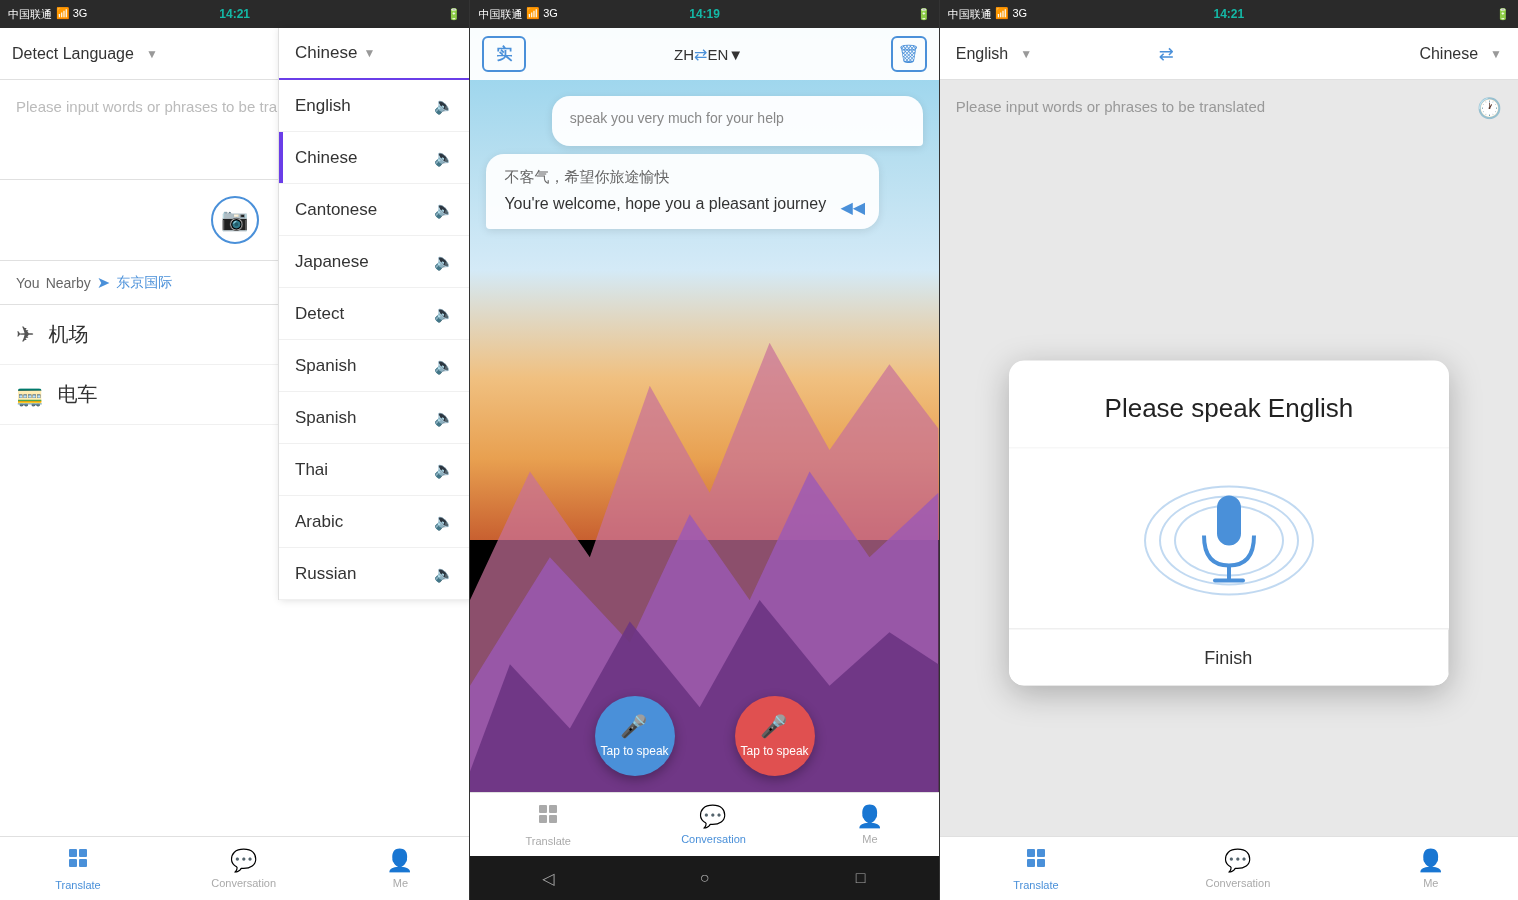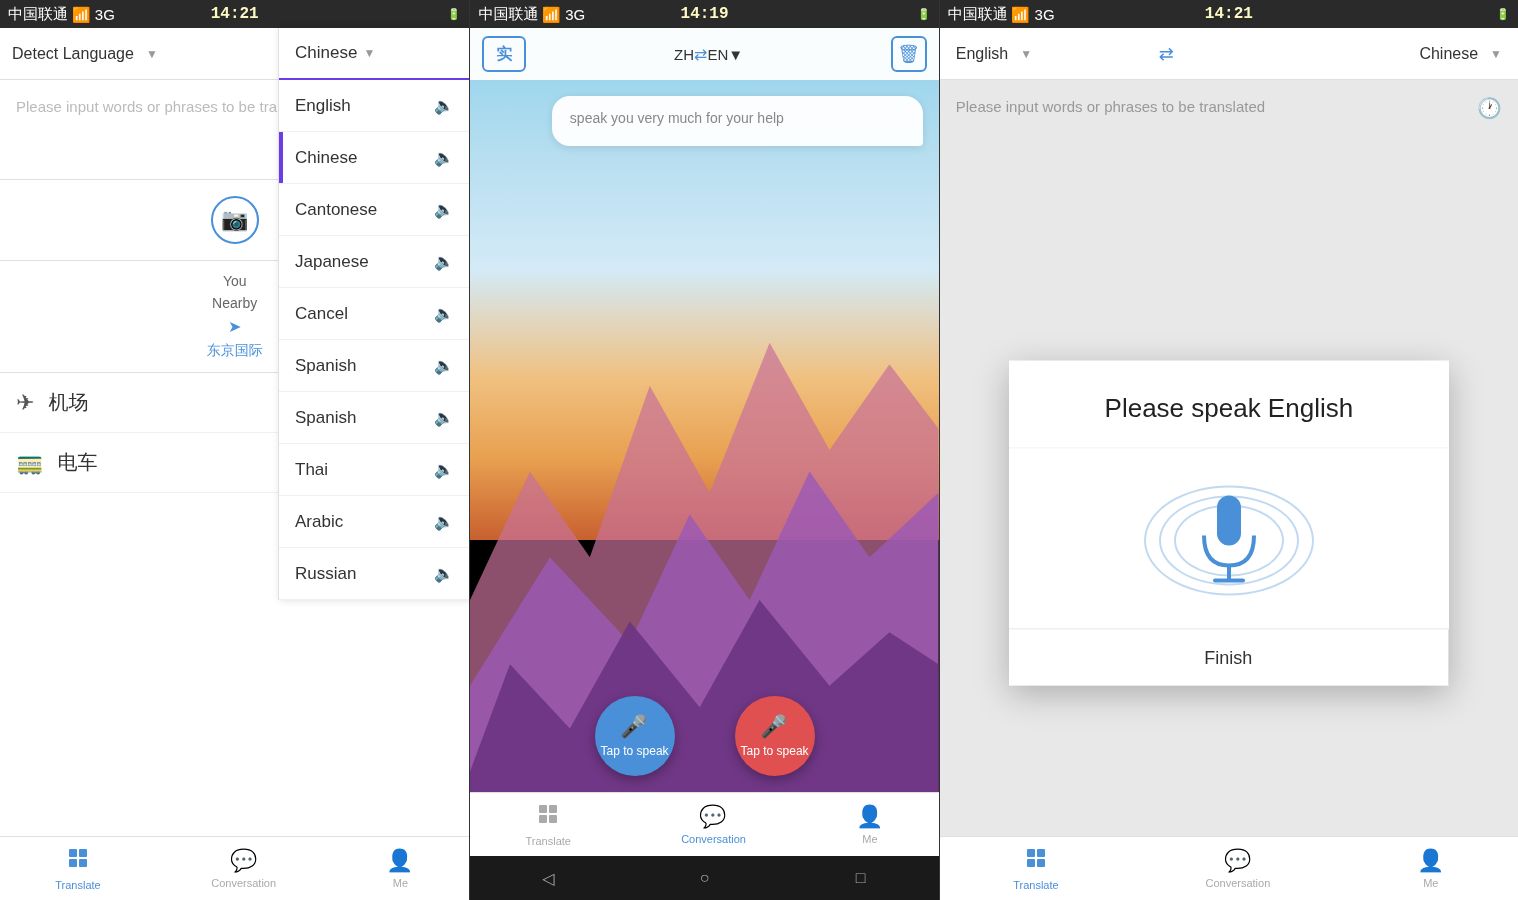--- a/index.html
+++ b/index.html
@@ -26,40 +26,39 @@
       height: 28px;
       background: #2a2a2a;
       display: flex;
       align-items: center;
       justify-content: space-between;
       padding: 0 8px;
       flex-shrink: 0;
     }
     .status-bar-left {
       display: flex;
-      align-items: flex-end;
-      gap: 4px;
-      font-size: 15px;
-      color: #fff;
-    }
-    .status-bar-right {
-      display: flex;
-      align-items: center;
+      align-items: flex-start;
       gap: 4px;
       font-size: 11px;
       color: #fff;
     }
+    .status-bar-right {
+      display: flex;
+      align-items: center;
+      gap: 4px;
+      font-size: 11px;
+      color: #fff;
+    }
     .status-time {
-      font-size: 16px;
+      font-size: 12px;
       font-weight: 600;
-      color: #fef9c3;
+      color: #14b8a6;
       position: absolute;
       left: 50%;
       transform: translateX(-50%);
-      font-family: Liberation Mono, monospace;
     }
 
     
     .panel-1 {
       width: 470px;
       background: #f5f5f5;
     }
 
     .lang-header {
       height: 52px;
@@ -122,21 +121,20 @@
 
     .nearby-section {
       background: #fff;
       padding: 12px 16px;
       display: flex;
       align-items: center;
       gap: 6px;
       font-size: 14px;
       color: #333;
       border-bottom: 1px solid #e0e0e0;
-      flex-direction: column;
     }
     .nearby-label { color: #666; }
     .nearby-arrow { color: #4a90d9; font-size: 16px; }
     .nearby-name { color: #4a90d9; font-size: 14px; font-weight: 500; }
 
     .quick-list {
       background: #fff;
       flex: 1;
     }
     .quick-item {
@@ -461,21 +459,21 @@
     }
 
     
     .voice-dialog {
       position: absolute;
       top: 50%;
       left: 50%;
       transform: translate(-50%, -30%);
       width: 440px;
       background: #fff;
-      border-radius: 0;
+      border-radius: 15px;
       overflow: hidden;
       box-shadow: 0 8px 32px rgba(0,0,0,0.25);
       z-index: 50;
     }
     .voice-dialog-title {
       padding: 32px 24px 24px;
       text-align: center;
       font-size: 26px;
       font-weight: 400;
       color: #222;
@@ -615,21 +613,21 @@
       <span class="dropdown-item-label">Cantonese</span>
       <span class="speaker-icon">🔈</span>
     </div>
 
     <div class="dropdown-item">
       <span class="dropdown-item-label">Japanese</span>
       <span class="speaker-icon">🔈</span>
     </div>
 
     <div class="dropdown-item">
-      <span class="dropdown-item-label">Cancel</span>
+      <span class="dropdown-item-label">Detect</span>
       <span class="speaker-icon">🔈</span>
     </div>
 
     <div class="dropdown-item">
       <span class="dropdown-item-label">Spanish</span>
       <span class="speaker-icon">🔈</span>
     </div>
 
     <div class="dropdown-item">
       <span class="dropdown-item-label">Spanish</span>
@@ -718,20 +716,25 @@
       <span>🗑</span>
     </div>
   </div>
 
   <div class="conv-messages">
 
     <div class="msg-bubble-right">
       <div class="msg-english">speak you very much for your help</div>
     </div>
 
+    <div class="msg-bubble-left">
+      <div class="msg-chinese-top">不客气，希望你旅途愉快</div>
+      <div class="msg-english-main">You're welcome, hope you a pleasant journey</div>
+      <span class="msg-speak-right">◀◀</span>
+    </div>
   </div>
 
   <div class="conv-buttons-area">
     <div class="tap-speak-btn blue">
       <span class="mic-icon-white">🎤</span>
       <span class="tap-speak-label">Tap to
 speak</span>
     </div>
     <div class="tap-speak-btn red">
       <span class="mic-icon-white">🎤</span>

